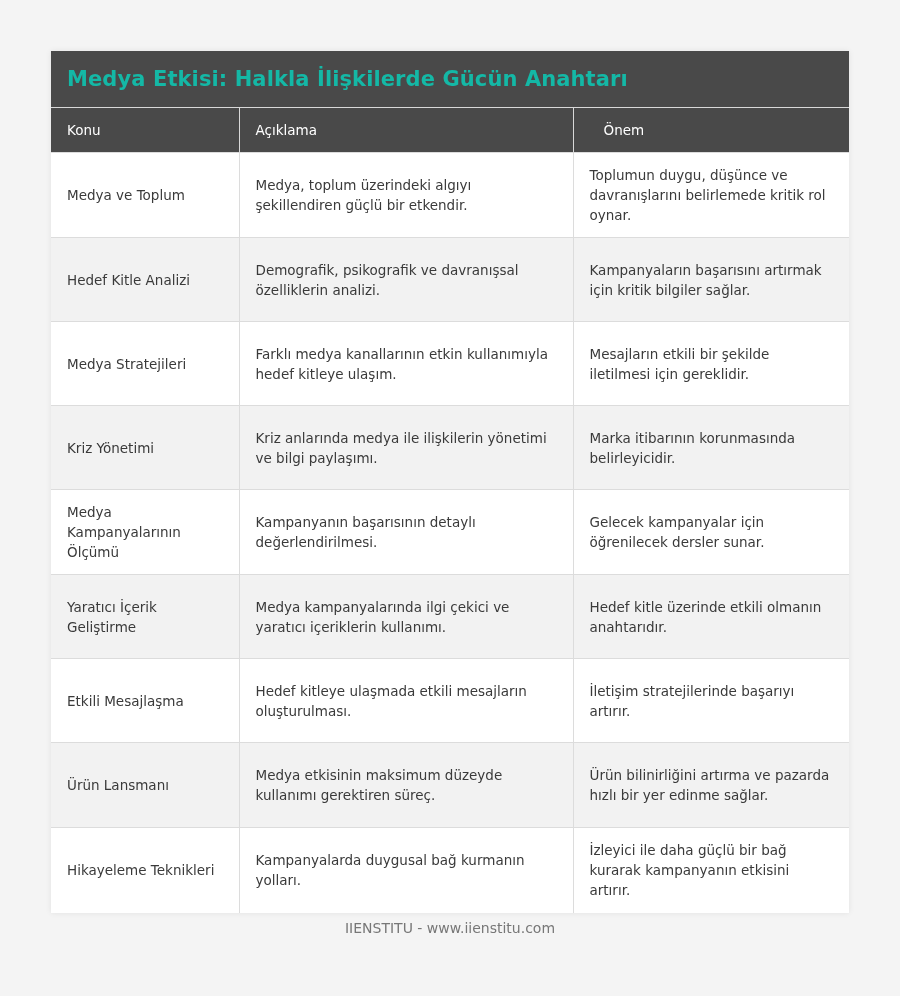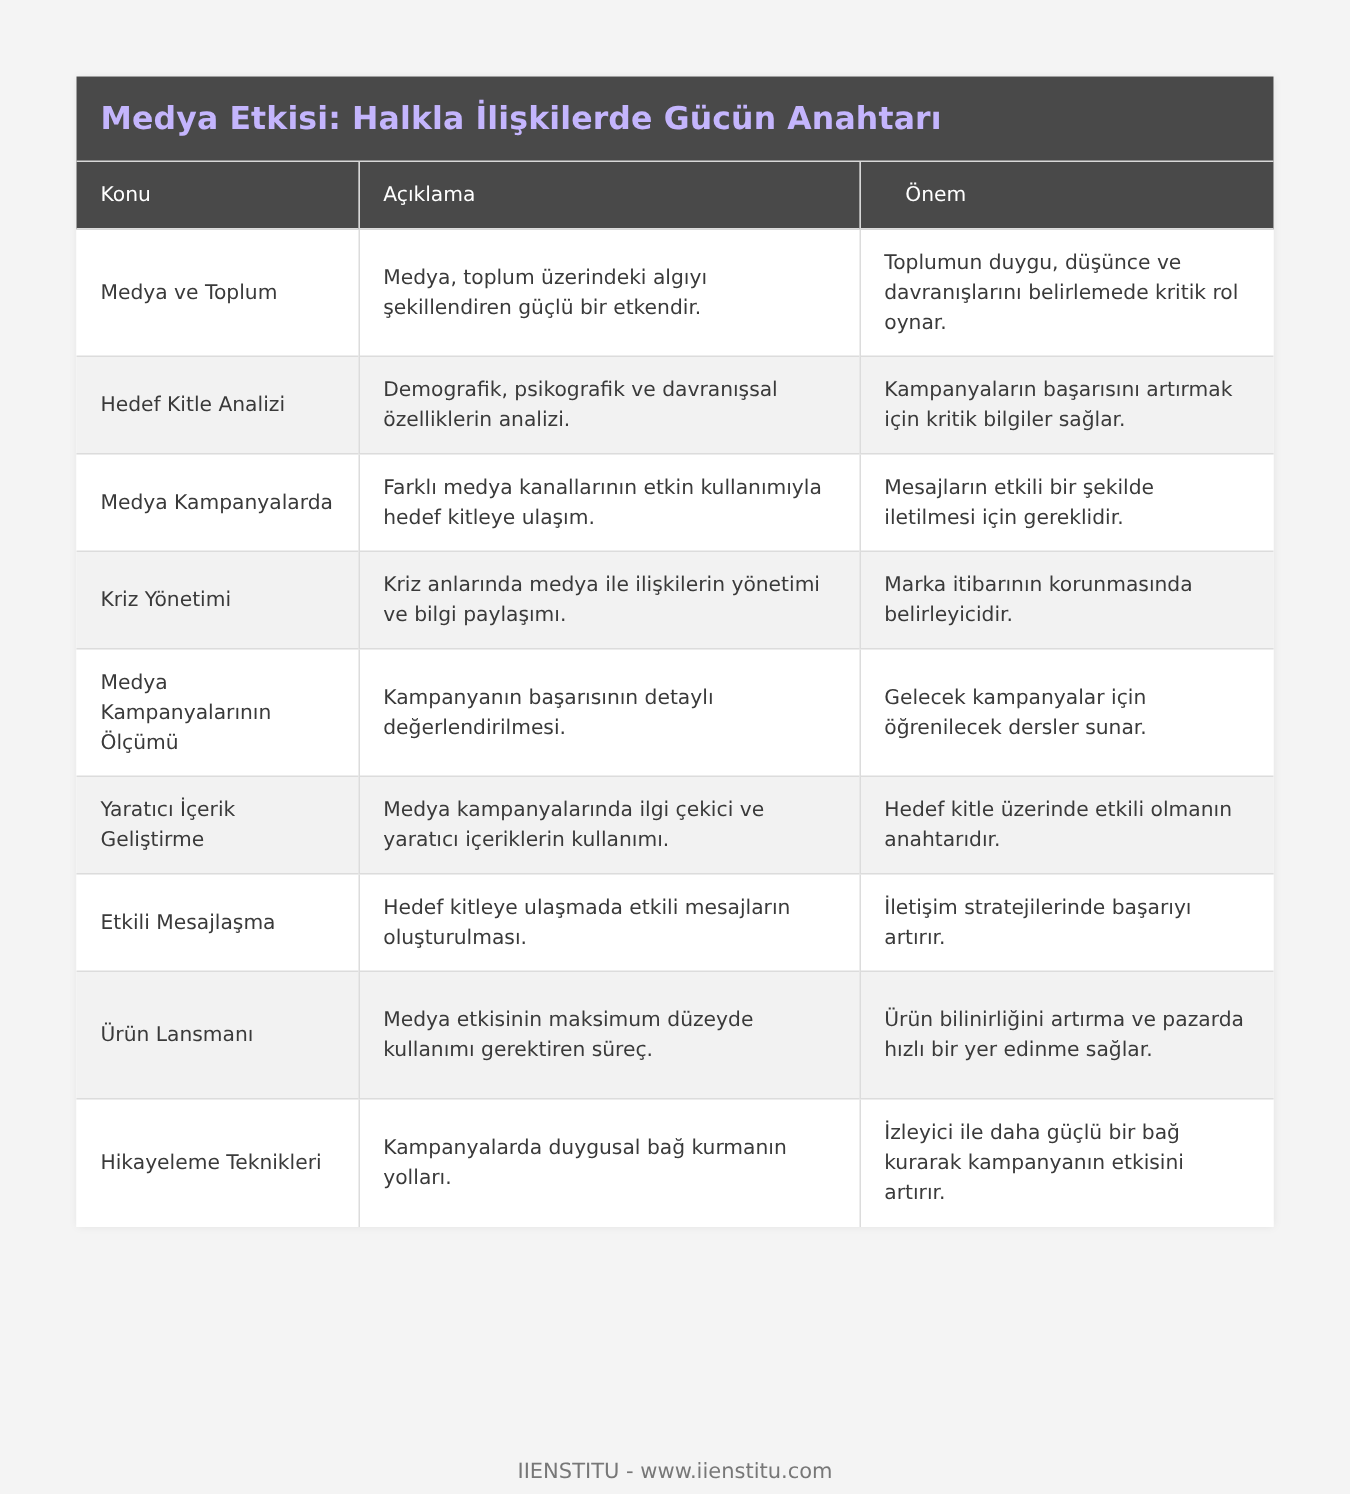--- a/index.html
+++ b/index.html
@@ -23,21 +23,21 @@
     background: #494949;
     height: 57px;
     box-sizing: border-box;
     padding: 0 16px;
     display: flex;
     align-items: center;
     border-bottom: 1px solid #d8d8d8;
   }
   .title-bar h1 {
     margin: 0;
-    color: #c4b5fd;
+    color: #14b8a6;
     font-size: 21px;
     font-weight: bold;
     letter-spacing: 0.1px;
   }
   table {
     border-collapse: collapse;
     width: 100%;
     table-layout: fixed;
   }
   col.c1 { width: 188px; }
@@ -59,25 +59,25 @@
     line-height: 20px;
     color: #3a3a3a;
     padding: 10px 16px;
     border-right: 1px solid #dcdcdc;
     border-top: 1px solid #dcdcdc;
     vertical-align: middle;
   }
   tbody td:last-child { border-right: none; margin-left: 11px; }
   tbody tr:nth-child(even) td { background: #f2f2f2; }
   tbody tr:nth-child(odd) td { background: #ffffff; }
-  tbody tr { height: 65px; }
+  tbody tr { height: 84px; }
   tbody tr.tall { height: 85px; }
   .footer {
     position: absolute;
-    top: 973px;
+    top: 920px;
     left: 0;
     width: 900px;
     text-align: center;
     font-size: 14px;
     color: #777;
   }
 </style>
 </head>
 <body>
 
@@ -103,21 +103,21 @@
         <td>Medya ve Toplum</td>
         <td>Medya, toplum üzerindeki algıyı şekillendiren güçlü bir etkendir.</td>
         <td>Toplumun duygu, düşünce ve davranışlarını belirlemede kritik rol oynar.</td>
       </tr>
       <tr>
         <td>Hedef Kitle Analizi</td>
         <td>Demografik, psikografik ve davranışsal özelliklerin analizi.</td>
         <td>Kampanyaların başarısını artırmak için kritik bilgiler sağlar.</td>
       </tr>
       <tr>
-        <td>Medya Kampanyalarda</td>
+        <td>Medya Stratejileri</td>
         <td>Farklı medya kanallarının etkin kullanımıyla hedef kitleye ulaşım.</td>
         <td>Mesajların etkili bir şekilde iletilmesi için gereklidir.</td>
       </tr>
       <tr>
         <td>Kriz Yönetimi</td>
         <td>Kriz anlarında medya ile ilişkilerin yönetimi ve bilgi paylaşımı.</td>
         <td>Marka itibarının korunmasında belirleyicidir.</td>
       </tr>
       <tr class="tall">
         <td>Medya Kampanyalarının Ölçümü</td>

